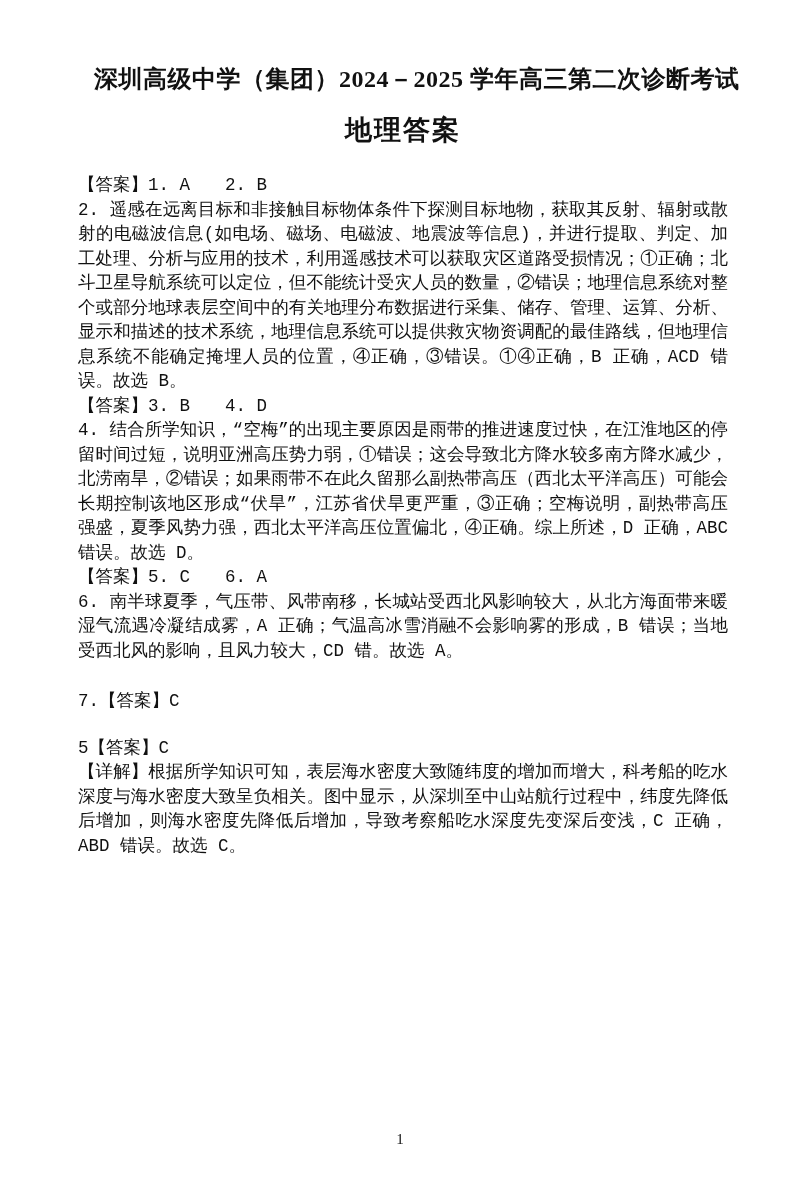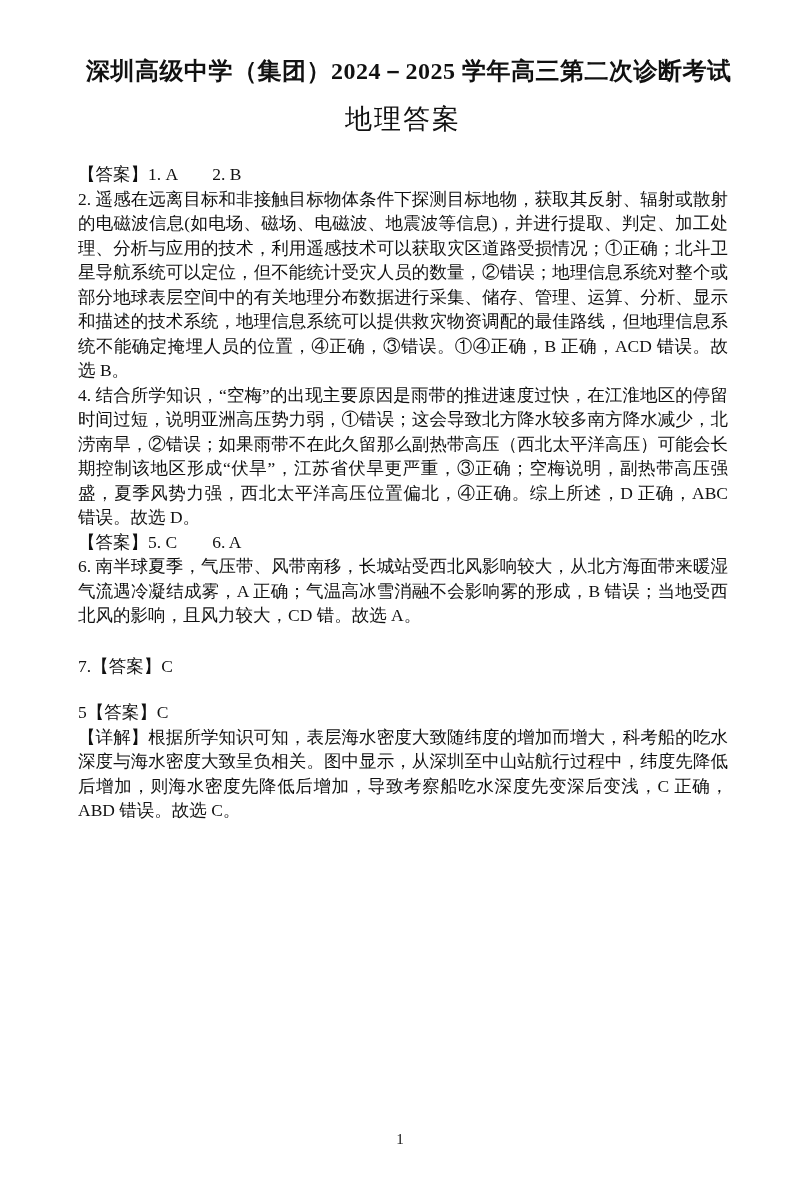--- a/index.html
+++ b/index.html
@@ -12,43 +12,43 @@
     color: #111111;
     font-family: "Liberation Serif", "DejaVu Serif", serif;
     overflow: hidden;
     box-sizing: border-box;
   }
   .content {
     padding: 46px 72px 0 78px;
     box-sizing: border-box;
   }
   .doc-title {
-    margin: 8px;
+    margin: 16px;
     font-size: 24px;
     font-weight: 700;
     text-align: center;
     line-height: 34px;
     letter-spacing: 0.5px;
     white-space: nowrap;
   }
   .doc-subtitle {
     margin: 13px 0 12px 0;
     font-size: 27px;
-    font-weight: 400;
+    font-weight: 700;
     text-align: center;
     line-height: 36px;
     letter-spacing: 2px;
   }
   .body-text {
     margin-top: 25px;
     font-size: 17.5px;
     line-height: 24.5px;
     text-align: justify;
   }
-  .body-text p { margin: 0; }
+  .body-text p { margin: 0; font-family: Liberation Mono, monospace; }
   .section { margin: 0; }
   .section.gap-a { margin-top: 26px; }
   .section.gap-b { margin-top: 22px; }
   .indent2 { text-indent: 2em; }
   .page-number {
     position: absolute;
     left: 0;
     right: 0;
     bottom: 33px;
     text-align: center;
@@ -63,20 +63,21 @@
   <div class="content">
 
     <h1 class="doc-title">深圳高级中学（集团）2024－2025 学年高三第二次诊断考试</h1>
     <h2 class="doc-subtitle">地理答案</h2>
 
     <div class="body-text">
 
       <div class="section">
         <p>【答案】1. A　　2. B</p>
         <p>2. 遥感在远离目标和非接触目标物体条件下探测目标地物，获取其反射、辐射或散射的电磁波信息(如电场、磁场、电磁波、地震波等信息)，并进行提取、判定、加工处理、分析与应用的技术，利用遥感技术可以获取灾区道路受损情况；①正确；北斗卫星导航系统可以定位，但不能统计受灾人员的数量，②错误；地理信息系统对整个或部分地球表层空间中的有关地理分布数据进行采集、储存、管理、运算、分析、显示和描述的技术系统，地理信息系统可以提供救灾物资调配的最佳路线，但地理信息系统不能确定掩埋人员的位置，④正确，③错误。①④正确，B 正确，ACD 错误。故选 B。</p>
+        <p>【答案】3. B　　4. D</p>
         <p>4. 结合所学知识，“空梅”的出现主要原因是雨带的推进速度过快，在江淮地区的停留时间过短，说明亚洲高压势力弱，①错误；这会导致北方降水较多南方降水减少，北涝南旱，②错误；如果雨带不在此久留那么副热带高压（西北太平洋高压）可能会长期控制该地区形成“伏旱”，江苏省伏旱更严重，③正确；空梅说明，副热带高压强盛，夏季风势力强，西北太平洋高压位置偏北，④正确。综上所述，D 正确，ABC 错误。故选 D。</p>
         <p>【答案】5. C　　6. A</p>
         <p>6. 南半球夏季，气压带、风带南移，长城站受西北风影响较大，从北方海面带来暖湿气流遇冷凝结成雾，A 正确；气温高冰雪消融不会影响雾的形成，B 错误；当地受西北风的影响，且风力较大，CD 错。故选 A。</p>
       </div>
 
       <div class="section gap-a">
         <p>7.【答案】C</p>
       </div>
 
       <div class="section gap-b">

